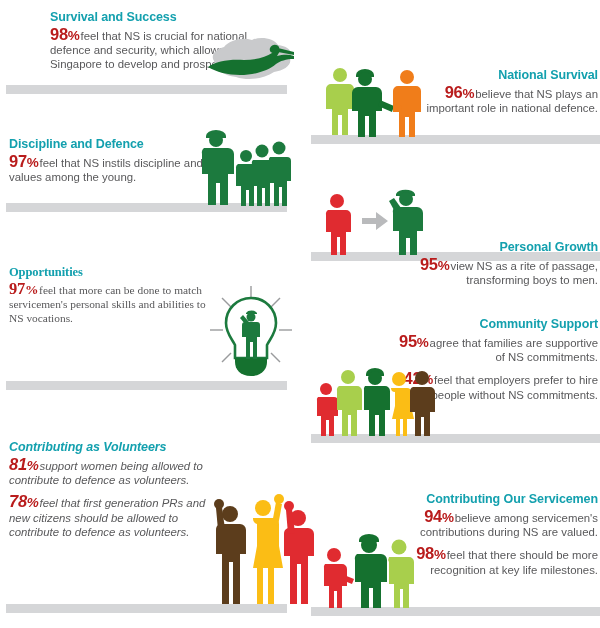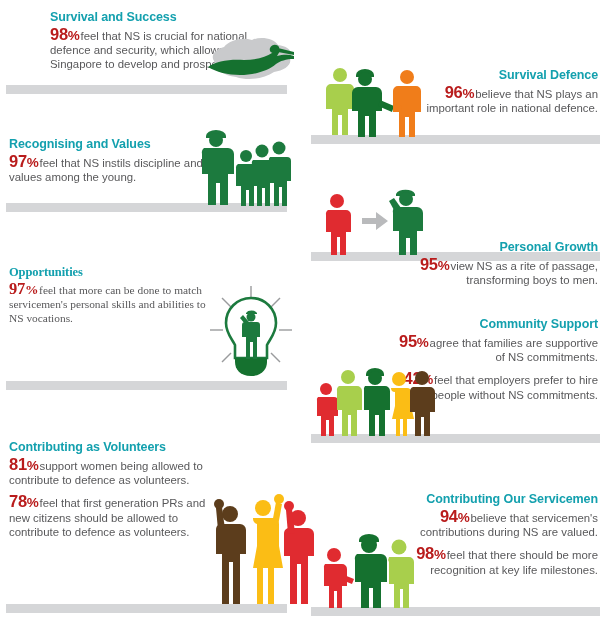--- a/index.html
+++ b/index.html
@@ -49,21 +49,21 @@
 <div class="art" style="left:204px;top:31px;">
   <svg width="92" height="56" viewBox="0 0 92 56" aria-hidden="true">
     <path d="M10 30 C6 24 12 18 20 16 C26 9 38 6 48 9 C56 5 70 7 74 14 C84 15 90 21 86 28 C88 34 80 40 70 41 C60 48 44 50 32 46 C20 45 11 38 10 30 Z" fill="#c9cacc"></path>
     <path d="M4 36 C12 30 26 28 40 29 C52 29 62 26 68 22 L72 18 L76 20 L73 25 C78 24 84 23 90 25 L90 28 C82 28 76 30 72 33 C64 40 50 44 36 44 C24 44 12 41 4 36 Z" fill="#15712f"></path>
     <path d="M66 17 C68 13 73 13 75 16 C76 19 73 22 70 22 C67 22 65 20 66 17 Z" fill="#15712f"></path>
     <path d="M74 17 L90 21 L90 24 L74 21 Z" fill="#15712f"></path>
   </svg>
 </div>
 
 <div class="panel txt-right" style="left:398px;top:68px;width:200px;">
-  <div class="heading">Survival Defence</div>
+  <div class="heading">National Survival</div>
   <p class="stat">
     <span class="pct"><span>96</span><span class="sym">%</span></span><span>believe that NS plays an important role in national defence.</span>
   </p>
 </div>
 <div class="art" style="left:318px;top:66px;">
   <svg width="110" height="72" viewBox="0 0 110 72" aria-hidden="true">
 
     <circle cx="22" cy="9" r="7" fill="#a8cf4c"></circle>
     <path d="M13 18 h18 a5 5 0 0 1 5 5 v20 h-6 v26 h-6 V49 h-4 v20 h-6 V43 h-6 V23 a5 5 0 0 1 5 -5 Z" fill="#a8cf4c"></path>
 
@@ -73,21 +73,21 @@
 
     <path d="M62 34 l14 6 l-2 6 l-14 -6 Z" fill="#15712f"></path>
 
     <circle cx="89" cy="11" r="7" fill="#f07d1a"></circle>
     <path d="M80 20 h18 a5 5 0 0 1 5 5 v21 h-6 v25 h-6 V51 h-4 v20 h-6 V46 h-6 V25 a5 5 0 0 1 5 -5 Z" fill="#f07d1a"></path>
     <path d="M76 38 l8 2 l-1 6 l-8 -2 Z" fill="#f07d1a"></path>
   </svg>
 </div>
 
 <div class="panel" style="left:9px;top:137px;width:195px;">
-  <div class="heading">Recognising and Values</div>
+  <div class="heading">Discipline and Defence</div>
   <p class="stat">
     <span class="pct"><span>97</span><span class="sym">%</span></span><span>feel that NS instils discipline and values among the young.</span>
   </p>
 </div>
 <div class="art" style="left:196px;top:128px;">
   <svg width="100" height="78" viewBox="0 0 100 78" aria-hidden="true">
 
     <path d="M10 8 a10 6 0 0 1 20 0 v2 h-20 z" fill="#1c7a3e"></path>
     <circle cx="20" cy="12" r="7" fill="#1c7a3e"></circle>
     <path d="M8 20 h24 a6 6 0 0 1 6 6 v20 h-6 v31 h-8 V55 h-4 v22 h-8 V46 H6 V26 a6 6 0 0 1 2 -6 Z" fill="#1c7a3e"></path>
@@ -172,21 +172,21 @@
 
     <circle cx="87" cy="14" r="7" fill="#fbbd15"></circle>
     <path d="M79 23 h16 a4 4 0 0 1 4 4 v14 l3 13 h-22 l3 -13 V27 a4 4 0 0 1 -4 -4 Z" fill="#fbbd15"></path>
     <path d="M84 54 h4 v17 h-4 z M91 54 h4 v17 h-4 z" fill="#fbbd15"></path>
 
     <circle cx="110" cy="13" r="7" fill="#5c3d1c"></circle>
     <path d="M101 22 h17 a5 5 0 0 1 5 5 v20 h-5 v24 h-6 V52 h-3 v19 h-6 V47 h-5 V27 a5 5 0 0 1 3 -5 Z" fill="#5c3d1c"></path>
   </svg>
 </div>
 
-<div class="panel" style="left:9px;top:440px;width:205px;">
+<div class="panel" style="left:9px;top:440px;width:205px;font-style:italic;">
   <div class="heading">Contributing as Volunteers</div>
   <p class="stat">
     <span class="pct"><span>81</span><span class="sym">%</span></span><span>support women being allowed to contribute to defence as volunteers.</span>
   </p>
   <p class="stat">
     <span class="pct"><span>78</span><span class="sym">%</span></span><span>feel that first generation PRs and new citizens should be allowed to contribute to defence as volunteers.</span>
   </p>
 </div>
 <div class="art" style="left:208px;top:486px;">
   <svg width="100" height="120" viewBox="0 0 100 120" aria-hidden="true">
@@ -205,21 +205,21 @@
     <circle cx="90" cy="32" r="8" fill="#e02b30"></circle>
     <path d="M80 42 h20 a6 6 0 0 1 6 6 v22 h-6 v48 h-7 V78 h-4 v40 h-7 V70 h-6 V48 a6 6 0 0 1 4 -6 Z" fill="#e02b30"></path>
     <path d="M80 48 l-2 -24 l6 -1 l3 24 Z" fill="#e02b30"></path>
     <circle cx="81" cy="20" r="5" fill="#e02b30"></circle>
   </svg>
 </div>
 
 <div class="panel txt-right" style="left:390px;top:492px;width:208px;">
   <div class="heading">Contributing Our Servicemen</div>
   <p class="stat">
-    <span class="pct"><span>94</span><span class="sym">%</span></span><span>believe that servicemen's contributions during NS are valued.</span>
+    <span class="pct"><span>94</span><span class="sym">%</span></span><span>believe among servicemen's contributions during NS are valued.</span>
   </p>
   <p class="stat">
     <span class="pct"><span>98</span><span class="sym">%</span></span><span>feel that there should be more recognition at key life milestones.</span>
   </p>
 </div>
 <div class="art" style="left:314px;top:531px;">
   <svg width="104" height="78" viewBox="0 0 104 78" aria-hidden="true">
 
     <circle cx="20" cy="24" r="7" fill="#e02b30"></circle>
     <path d="M11 33 h17 a5 5 0 0 1 5 5 v17 h-5 v22 h-5 V60 h-3 v17 h-5 V55 h-5 V38 a5 5 0 0 1 1 -5 Z" fill="#e02b30"></path>

